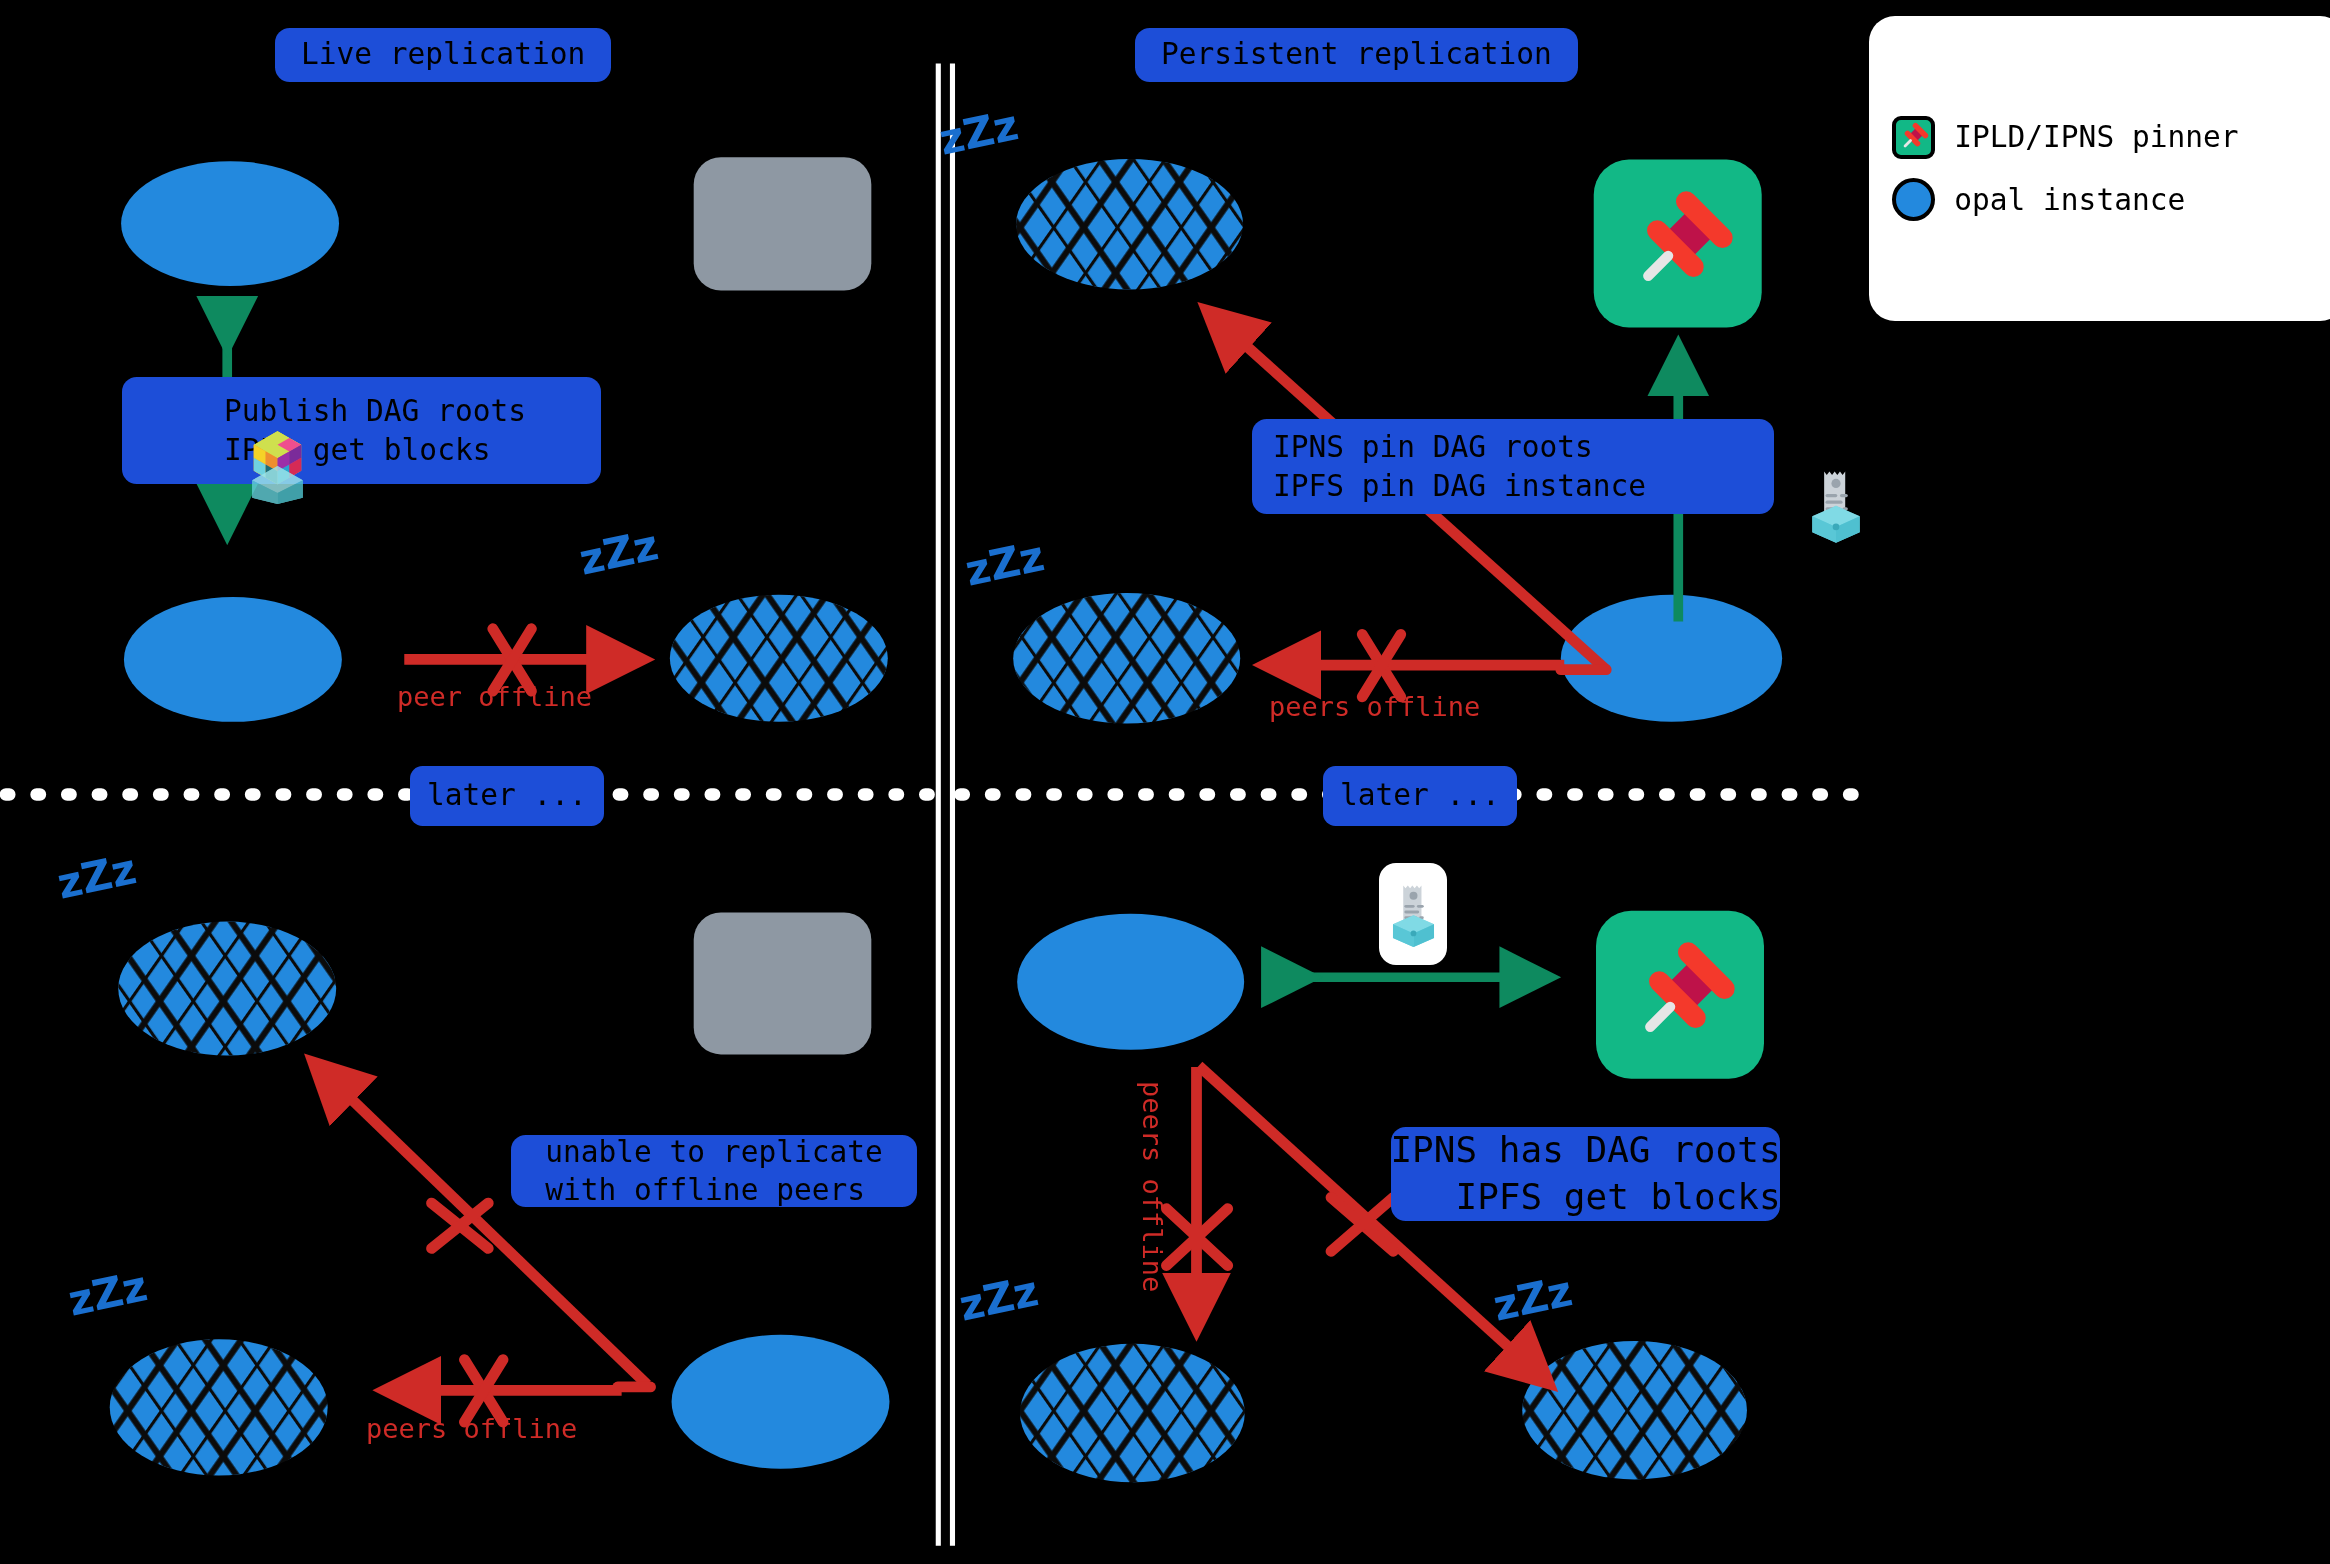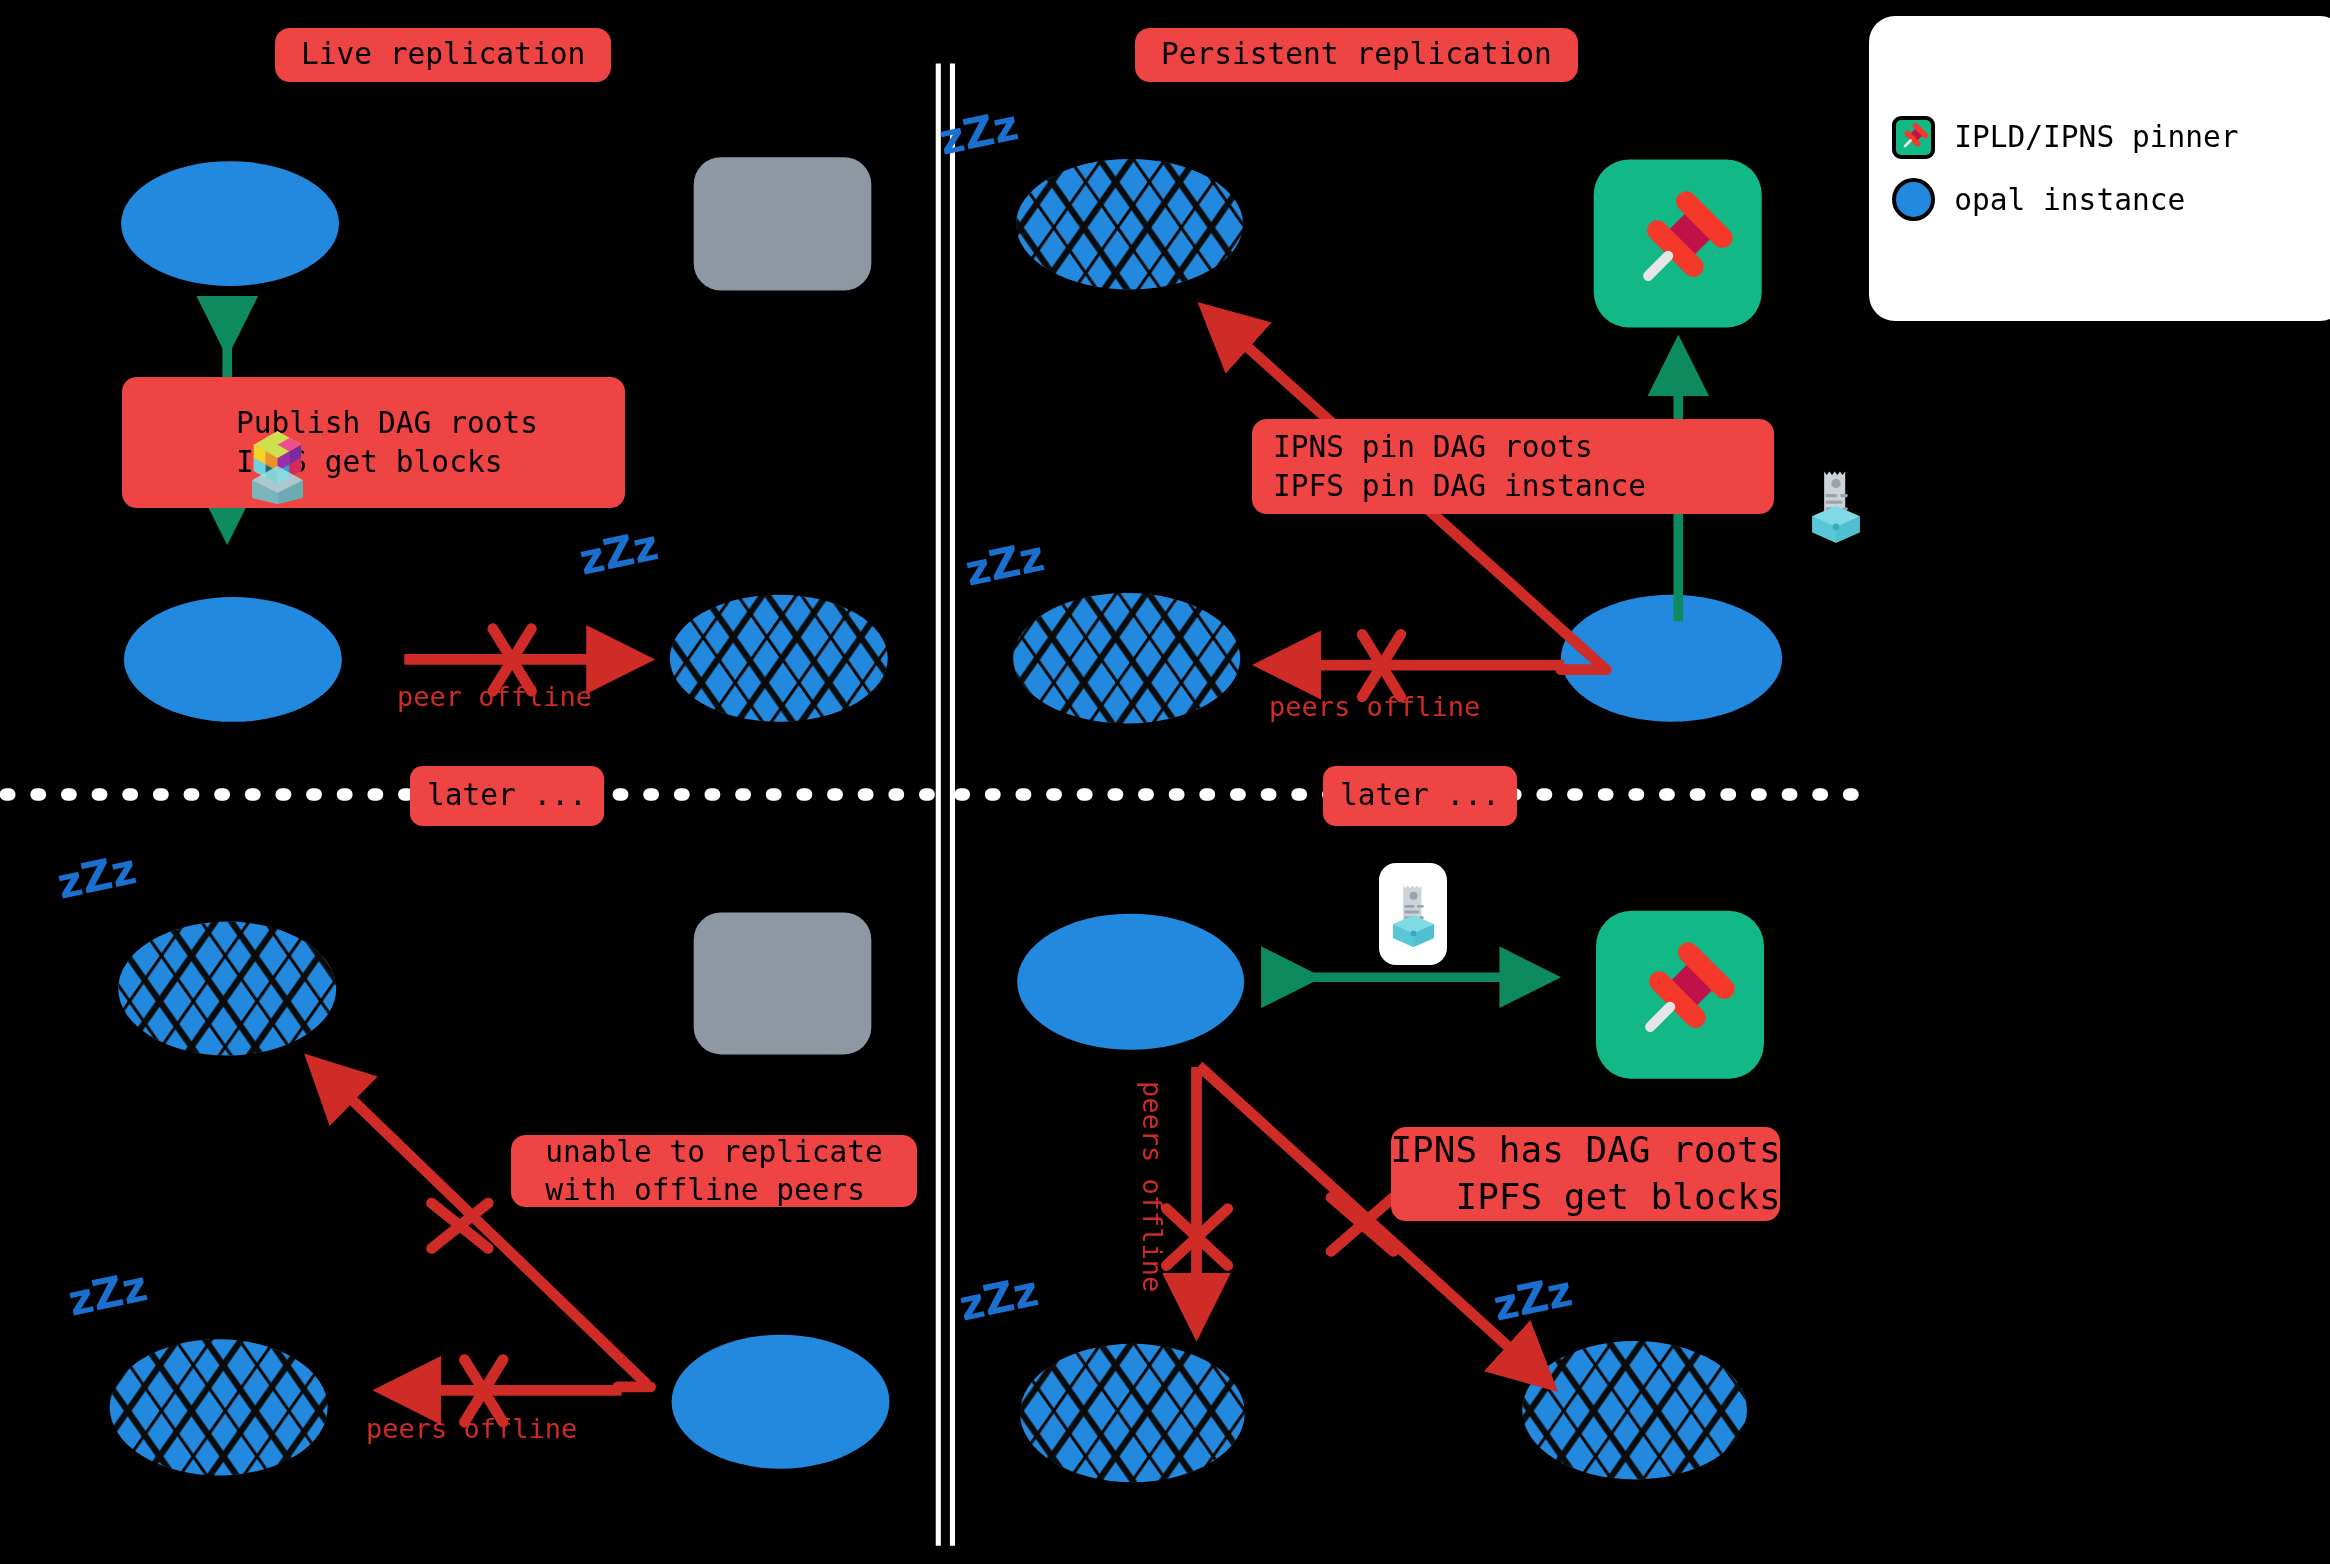--- a/index.html
+++ b/index.html
@@ -1,20 +1,20 @@
 <!DOCTYPE html>
 <html style="font-size:9px"><head>
 <meta charset="utf-8">
 <style>
   html,body{margin:0;padding:0;background:#000;}
   body{font-family:"DejaVu Sans Mono","Liberation Mono",monospace;}
   #stage{position:relative;width:2330px;height:1564px;background:#000;overflow:hidden;}
   .svgroot{position:absolute;left:0;top:0;width:2330px;height:1564px;}
   .label-box{
-    position:absolute;background:#ef4444;border-radius:14.8px;
+    position:absolute;background:#1d4ed8;border-radius:14.8px;
     display:flex;align-items:center;justify-content:center;
     color:#000;font-family:"DejaVu Sans Mono","Liberation Mono",monospace;
     white-space:pre;line-height:1.28;
   }
   .label-box.withicon{justify-content:flex-start;}
   .title-box{font-size:29.5px;padding:8px 26px;}
   .note-box{font-size:29.5px;padding:10.2px 19.3px;}
   .later-box{font-size:29.5px;padding:11px 17px;border-radius:12.5px;}
   .redtext{position:absolute;color:#CF2B27;font-size:27px;
      font-family:"DejaVu Sans Mono","Liberation Mono",monospace;white-space:pre;}
@@ -182,21 +182,21 @@
     <span>Persistent replication</span>
   </div>
 
   <div class="label-box later-box" style="left:410px;top:766px;">
     <span>later ...</span>
   </div>
   <div class="label-box later-box" style="left:1323px;top:766px;">
     <span>later ...</span>
   </div>
 
-  <div class="label-box withicon note-box" style="left:122px;top:377px;width:471px;height:99px;padding:16px;">
+  <div class="label-box withicon note-box" style="left:122px;top:377px;width:471px;height:99px;padding:4px;">
     <span class="icon-tile" style="left:9px;top:10.2px;width:79px;height:79px;">
       <svg viewBox="0 0 100 100" width="79" height="79">
         <g>
           <polygon points="50,8 80,25 80,58 50,75 20,58 20,25" fill="#f3c511"></polygon>
           <polygon points="50,8 80,25 50,42 20,25" fill="#cfe04e"></polygon>
           <polygon points="50,42 80,25 80,58 50,75" fill="#a63fb0"></polygon>
           <polygon points="50,42 20,25 20,58 50,75" fill="#f2a03a"></polygon>
           <polygon points="50,8 65,16.5 50,25 35,16.5" fill="#cfe04e"></polygon>
           <polygon points="65,16.5 80,25 65,33.5 50,25" fill="#ef4e8e"></polygon>
           <polygon points="20,25 35,33.5 35,50 20,41.5" fill="#f5d227"></polygon>

